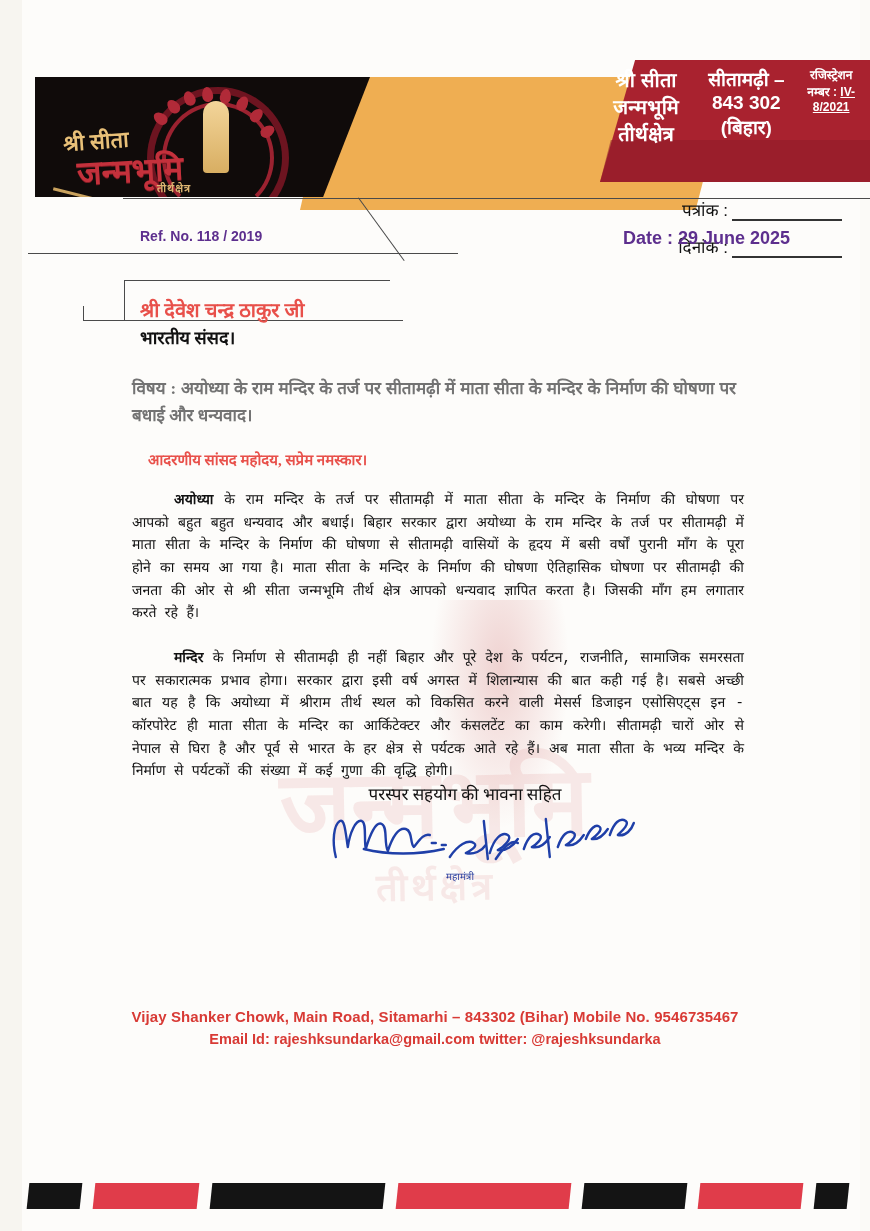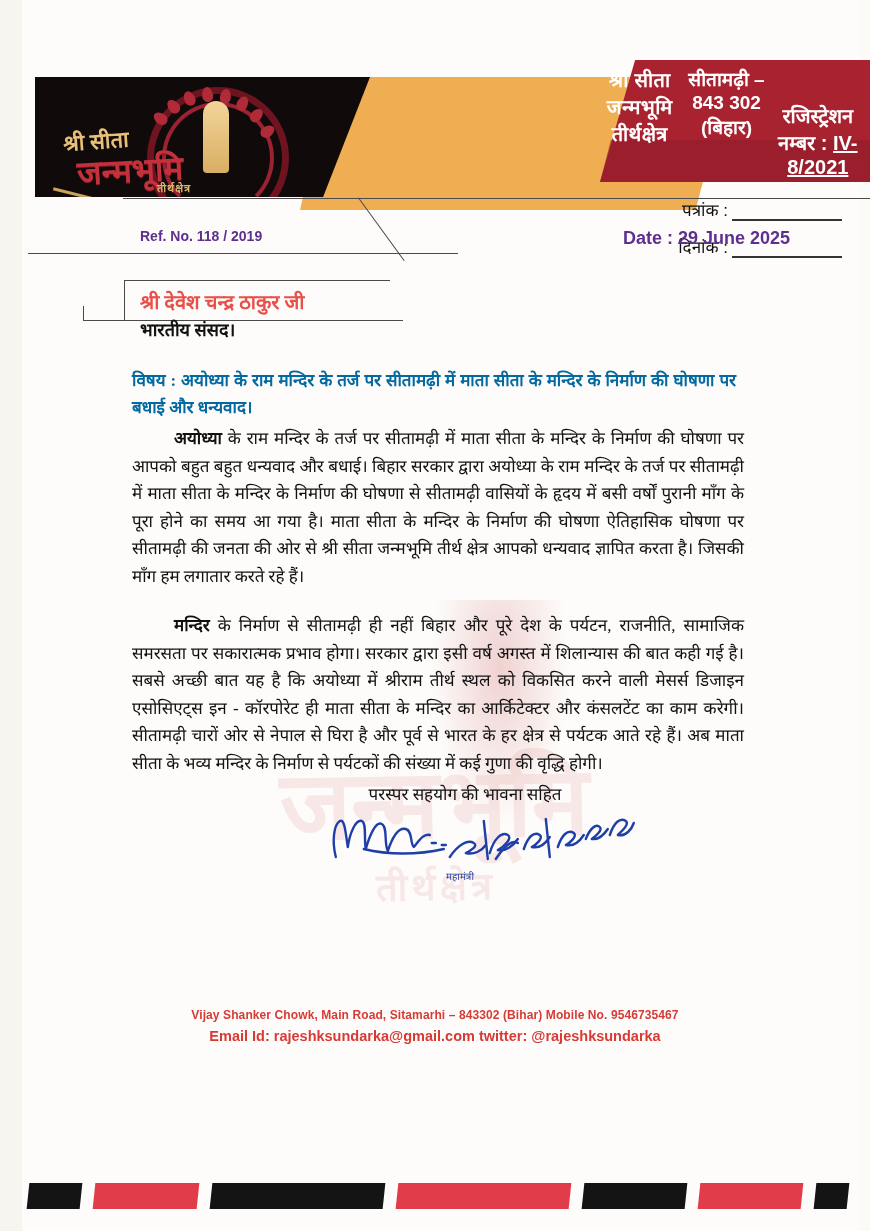--- a/index.html
+++ b/index.html
@@ -41,21 +41,21 @@
     clip-path:polygon(4% 0,100% 0,100% 100%,0% 100%);
     opacity:.55;
   }
   .hdr-maroon-text{
     position:absolute;left:600px;top:36px;width:262px;height:112px;
     color:#fff;text-align:center;
     display:flex;justify-content:center;gap:5px;
   }
   .hm-l1{font-size:20px;font-weight:bold;letter-spacing:.3px;}
   .hm-l2{font-size:19px;font-weight:bold;}
-  .hm-l3{font-size:20px;font-weight:bold;margin-top:36px;}
+  .hm-l3{font-size:12px;font-weight:bold;}
   .hm-l3 .reg{ text-decoration:underline; }
 
   
   .logo-plate{
     position:absolute;left:35px;top:47px;width:335px;height:120px;
     background:#100b0a;
     clip-path:polygon(0 0,100% 0,86% 100%,0% 100%);
     overflow:hidden;
   }
   .logo-arc{
@@ -143,52 +143,52 @@
   }
   .wm1{font-family:"Liberation Serif", serif;font-size:96px;font-weight:bold;color:#d46b6b;line-height:.95;}
   .wm2{font-family:"Liberation Serif", serif;font-size:38px;font-weight:bold;color:#d46b6b;letter-spacing:4px;margin-top:8px;}
   .wm-blob{
     position:absolute;left:430px;top:600px;width:140px;height:230px;
     background:radial-gradient(ellipse at 50% 30%,rgba(190,60,60,.22),rgba(255,255,255,0) 70%);
     pointer-events:none;
   }
 
   
-  .body-wrap{position:absolute;left:0;top:288px;width:864px;z-index:3;}
+  .body-wrap{position:absolute;left:0;top:296px;width:864px;z-index:3;}
   .addressee{margin-left:140px;}
   .addr-name{font-size:20px;font-weight:bold;color:#e8504a;font-family:"Liberation Serif", serif;margin-bottom:3px;}
   .addr-l2,.addr-l3{font-size:18px;font-weight:bold;color:#111;font-family:"Liberation Serif", serif;line-height:1.35;}
 
   .subject{
-    margin:26px 128px 0 132px;font-size:17px;font-weight:bold;color:#0369a1;
+    margin:26px 128px 0 132px;font-size:17px;font-weight:bold;color:#737373;
     font-family:"Liberation Serif", serif;line-height:1.55;text-align:justify;
   }
   .salutation{
     margin:20px 0 0 148px;font-size:15px;font-weight:bold;color:#e8504a;
     font-family:"Liberation Serif", serif;
   }
   .para{
-    margin:4px 120px 0 132px;font-size:17px;color:#111;
-    font-family:Liberation Serif, serif;line-height:1.62;text-align:justify;
+    margin:20px 120px 0 132px;font-size:14px;color:#111;
+    font-family:Liberation Mono, monospace;line-height:1.62;text-align:justify;
   }
   .para.p2{margin-top:22px;}
   .para .lead{font-weight:bold;}
   .indent{display:inline-block;width:42px;}
 
   
   .sign{position:absolute;left:0;top:782px;width:870px;text-align:center;z-index:4;}
   .sign-closing{font-size:17px;color:#111;font-family:"Liberation Serif", serif;margin-left:60px;}
   .sign-ink{position:relative;height:62px;margin-left:60px;}
   .sig-svg{position:absolute;left:50%;top:0;transform:translateX(-46%);}
   .sign-name{font-size:19px;font-weight:bold;color:#e23b34;font-family:"Liberation Serif", serif;margin-left:50px;}
   .sign-desig{font-size:10px;color:#2b3f9e;font-family:"Liberation Serif", serif;margin-left:50px;margin-top:2px;}
 
   
   .footer{position:absolute;left:0;top:1008px;width:870px;text-align:center;z-index:4;}
-  .foot-l1{font-size:12px;font-weight:bold;color:#d83a35;letter-spacing:.1px;}
+  .foot-l1{font-size:15px;font-weight:bold;color:#d83a35;letter-spacing:.1px;}
   .foot-l2{font-size:14.5px;font-weight:bold;color:#d83a35;margin-top:6px;}
 
   
   .bottom-bar{position:absolute;left:28px;bottom:22px;width:820px;height:26px;display:flex;gap:13px;transform:skewX(-6deg);}
   .dash{height:26px;}
   .dash.blk{background:#141414;}
   .dash.red{background:#e03c4a;}
 </style>
 </head>
 <body>
@@ -265,20 +265,21 @@
 
   <div class="body-wrap">
 
     <div class="addressee">
       <div class="addr-name">श्री देवेश चन्द्र ठाकुर जी</div>
       <div class="addr-l3">भारतीय संसद।</div>
     </div>
 
     <div class="subject">विषय : अयोध्या के राम मन्दिर के तर्ज पर सीतामढ़ी में माता सीता के मन्दिर के निर्माण की घोषणा पर बधाई और धन्यवाद।</div>
 
+    <div class="salutation">आदरणीय सांसद महोदय, सप्रेम नमस्कार।</div>
 
     <div class="para p1">
       <span class="indent"></span><span class="lead">अयोध्या</span><span> के राम मन्दिर के तर्ज पर सीतामढ़ी में माता सीता के मन्दिर के निर्माण की घोषणा पर आपको बहुत बहुत धन्यवाद और बधाई। बिहार सरकार द्वारा अयोध्या के राम मन्दिर के तर्ज पर सीतामढ़ी में माता सीता के मन्दिर के निर्माण की घोषणा से सीतामढ़ी वासियों के हृदय में बसी वर्षों पुरानी माँग के पूरा होने का समय आ गया है। माता सीता के मन्दिर के निर्माण की घोषणा ऐतिहासिक घोषणा पर सीतामढ़ी की जनता की ओर से श्री सीता जन्मभूमि तीर्थ क्षेत्र आपको धन्यवाद ज्ञापित करता है। जिसकी माँग हम लगातार करते रहे हैं।</span>
     </div>
 
     <div class="para p2">
       <span class="indent"></span><span class="lead">मन्दिर</span><span> के निर्माण से सीतामढ़ी ही नहीं बिहार और पूरे देश के पर्यटन, राजनीति, सामाजिक समरसता पर सकारात्मक प्रभाव होगा। सरकार द्वारा इसी वर्ष अगस्त में शिलान्यास की बात कही गई है। सबसे अच्छी बात यह है कि अयोध्या में श्रीराम तीर्थ स्थल को विकसित करने वाली मेसर्स डिजाइन एसोसिएट्स इन - कॉरपोरेट ही माता सीता के मन्दिर का आर्किटेक्टर और कंसलटेंट का काम करेगी। सीतामढ़ी चारों ओर से नेपाल से घिरा है और पूर्व से भारत के हर क्षेत्र से पर्यटक आते रहे हैं। अब माता सीता के भव्य मन्दिर के निर्माण से पर्यटकों की संख्या में कई गुणा की वृद्धि होगी।</span>
     </div>
   </div>
 

